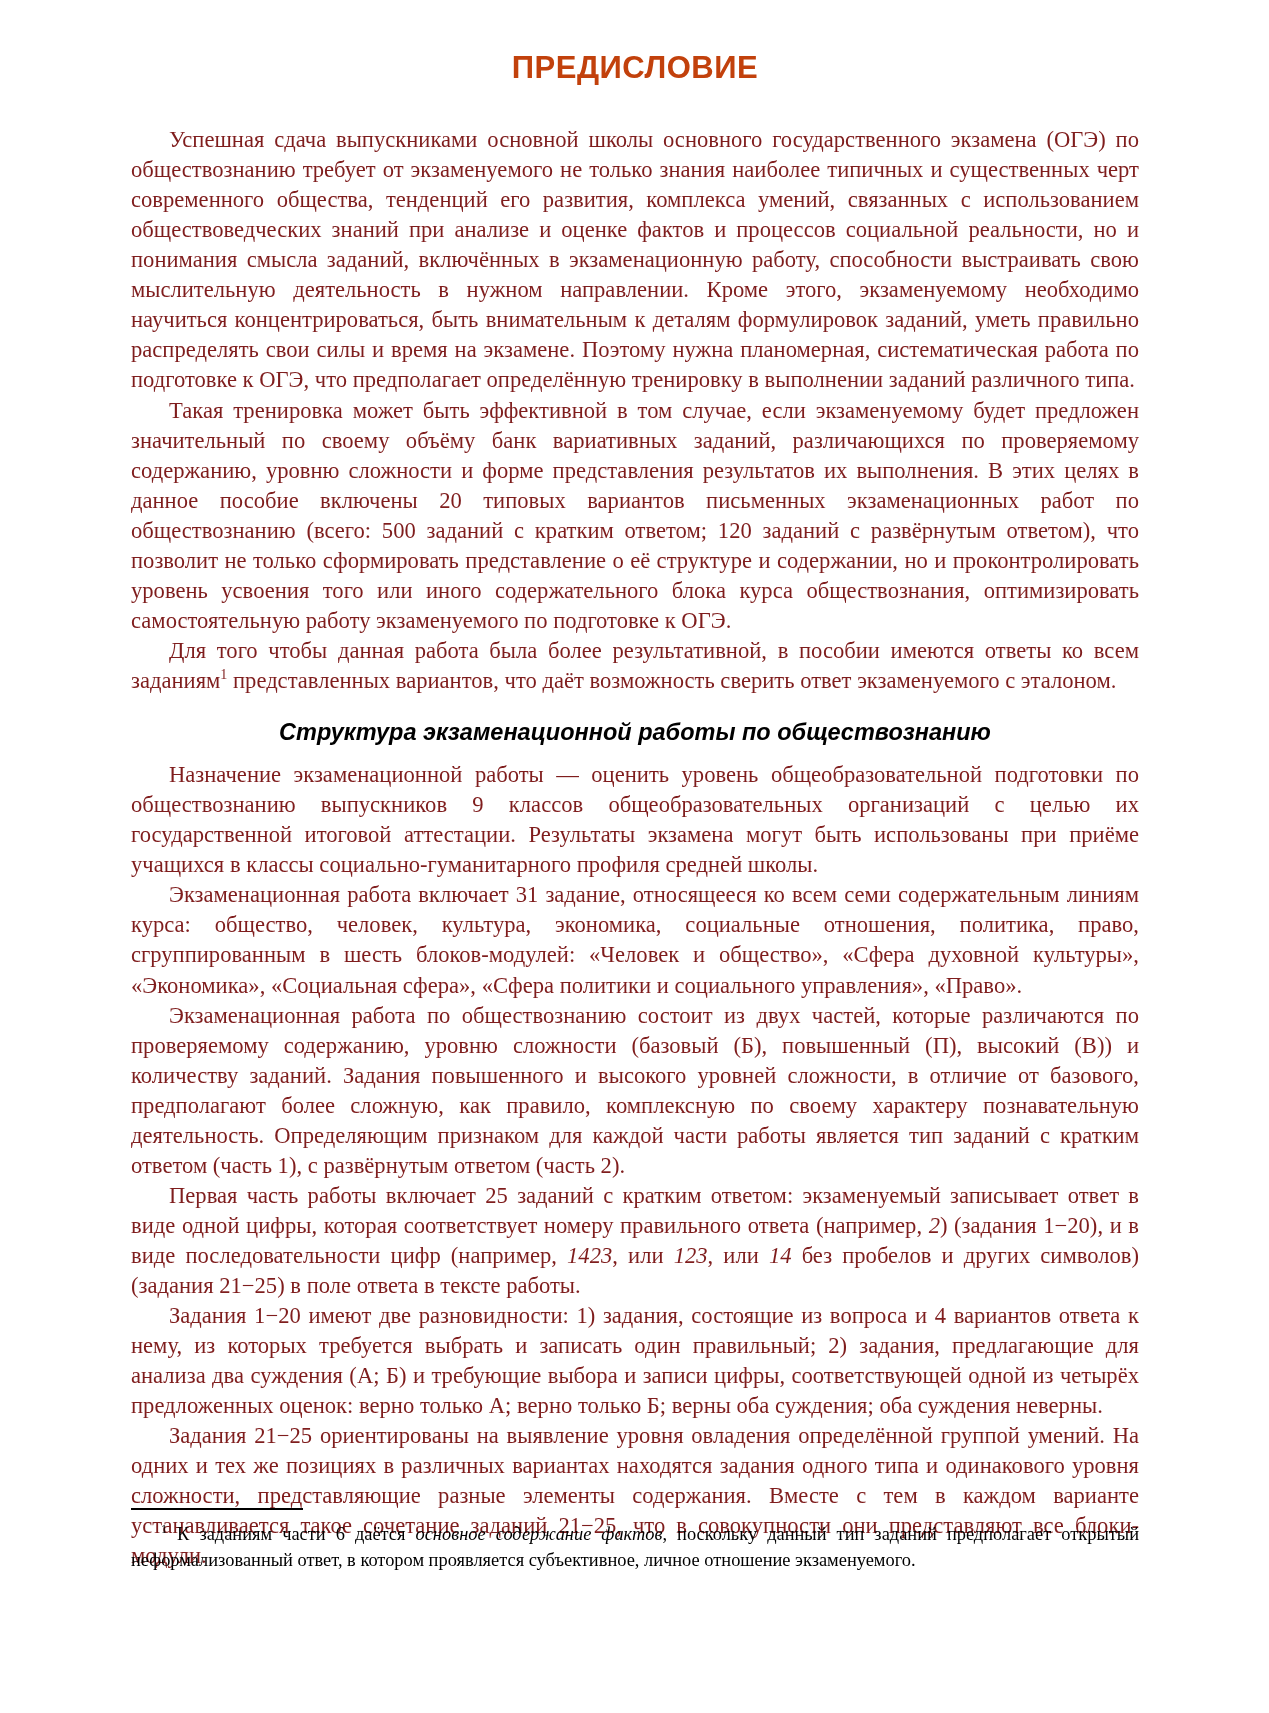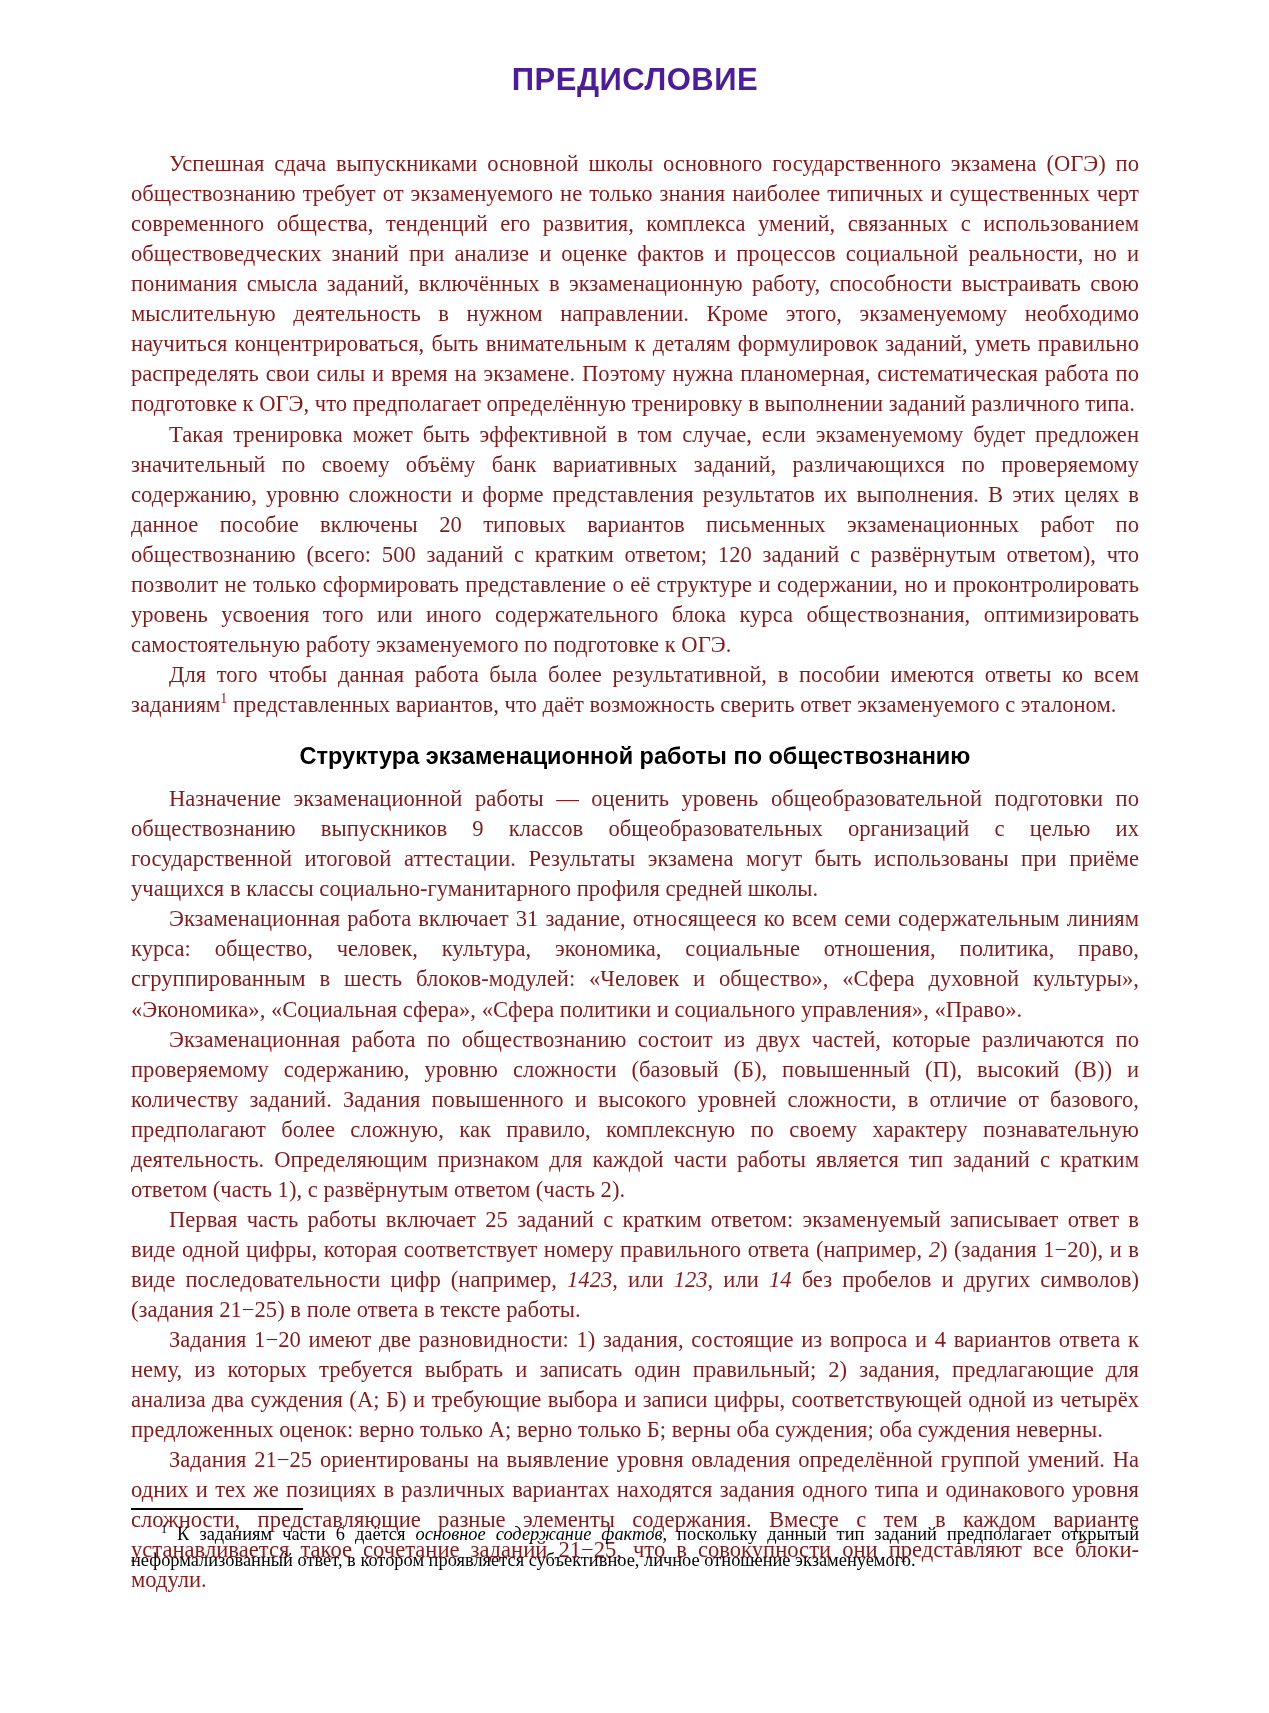--- a/index.html
+++ b/index.html
@@ -22,34 +22,35 @@
     left: 131px;
     top: 0;
     width: 1008px;
   }
   .doc-title {
     font-family: "Liberation Sans", sans-serif;
     font-weight: bold;
     font-size: 31px;
     letter-spacing: 0.5px;
     text-align: center;
-    color: #4c1d95;
-    margin: 14px;
+    color: #c2410c;
+    margin: 2px;
     padding-top: 49px;
     padding-bottom: 0;
     line-height: 1.1;
   }
   .section-title {
     font-family: "Liberation Sans", sans-serif;
     font-weight: bold;
     font-size: 23.5px;
     text-align: center;
     color: #000000;
     margin: 0;
     line-height: 1.2;
+    font-style: italic;
   }
   .section-title.struct {
     padding-top: 22px;
     padding-bottom: 14px;
   }
   .section-title.part {
     padding-top: 30px;
     padding-bottom: 14px;
     font-size: 23px;
   }

